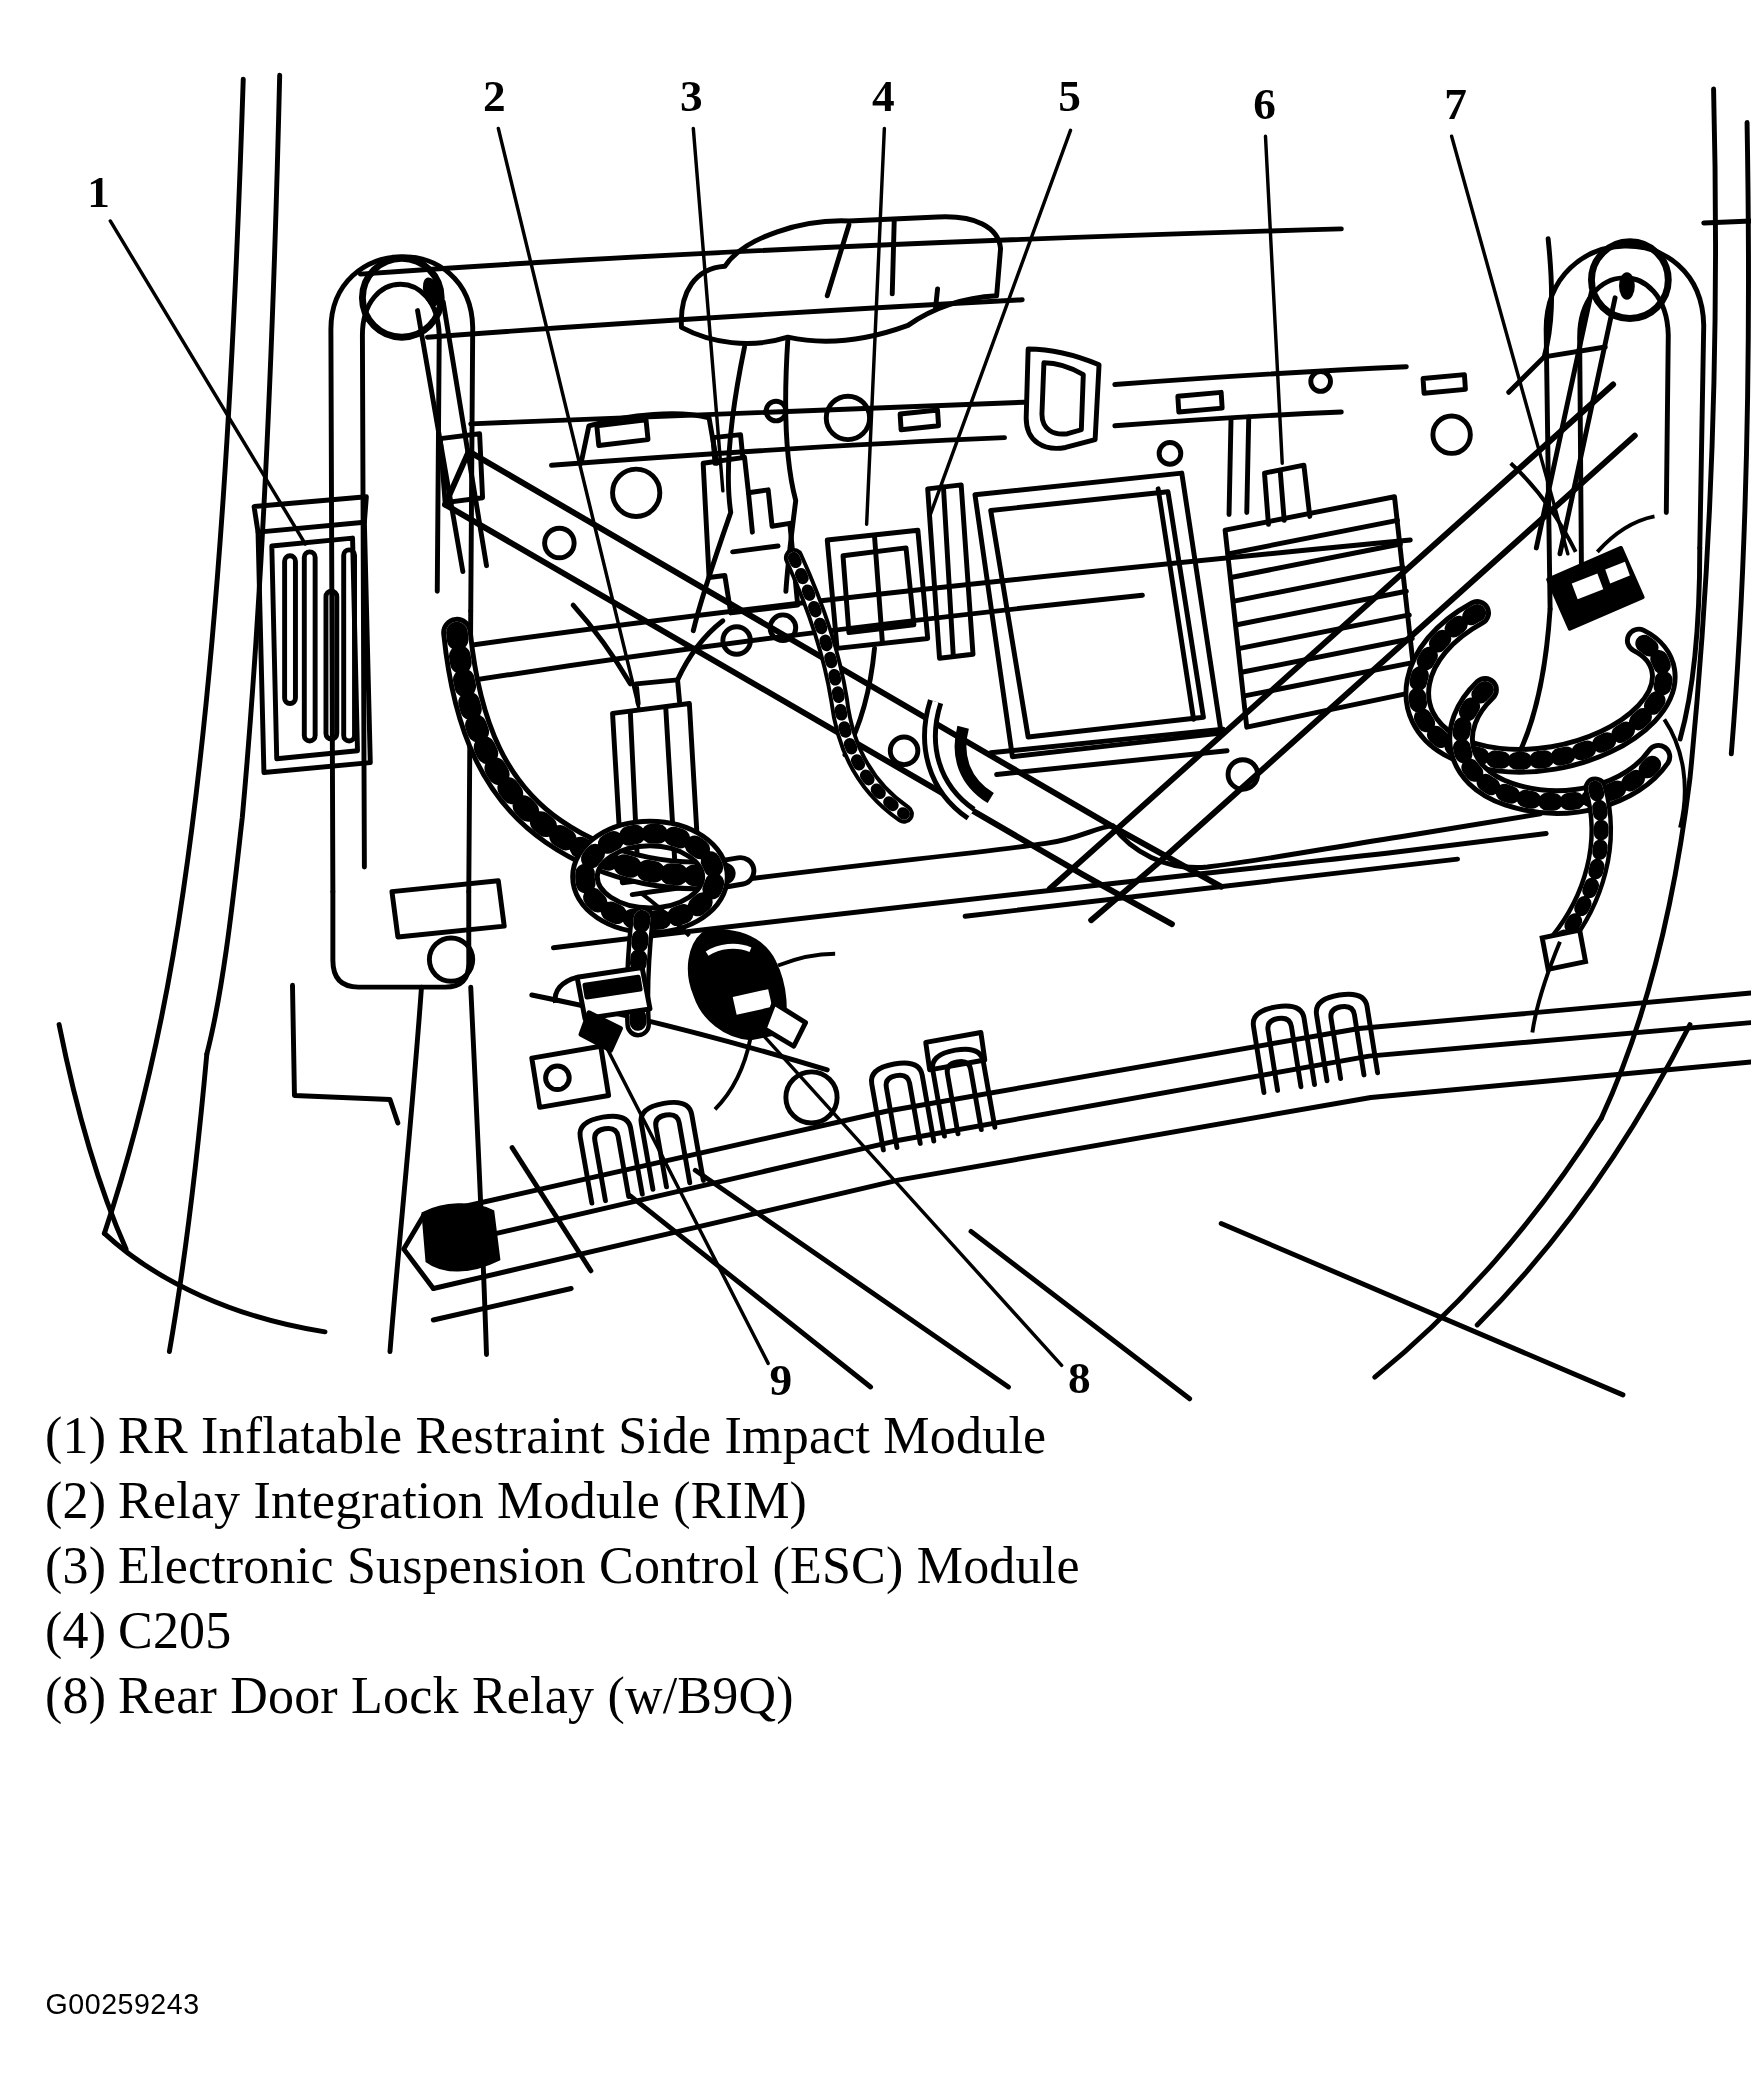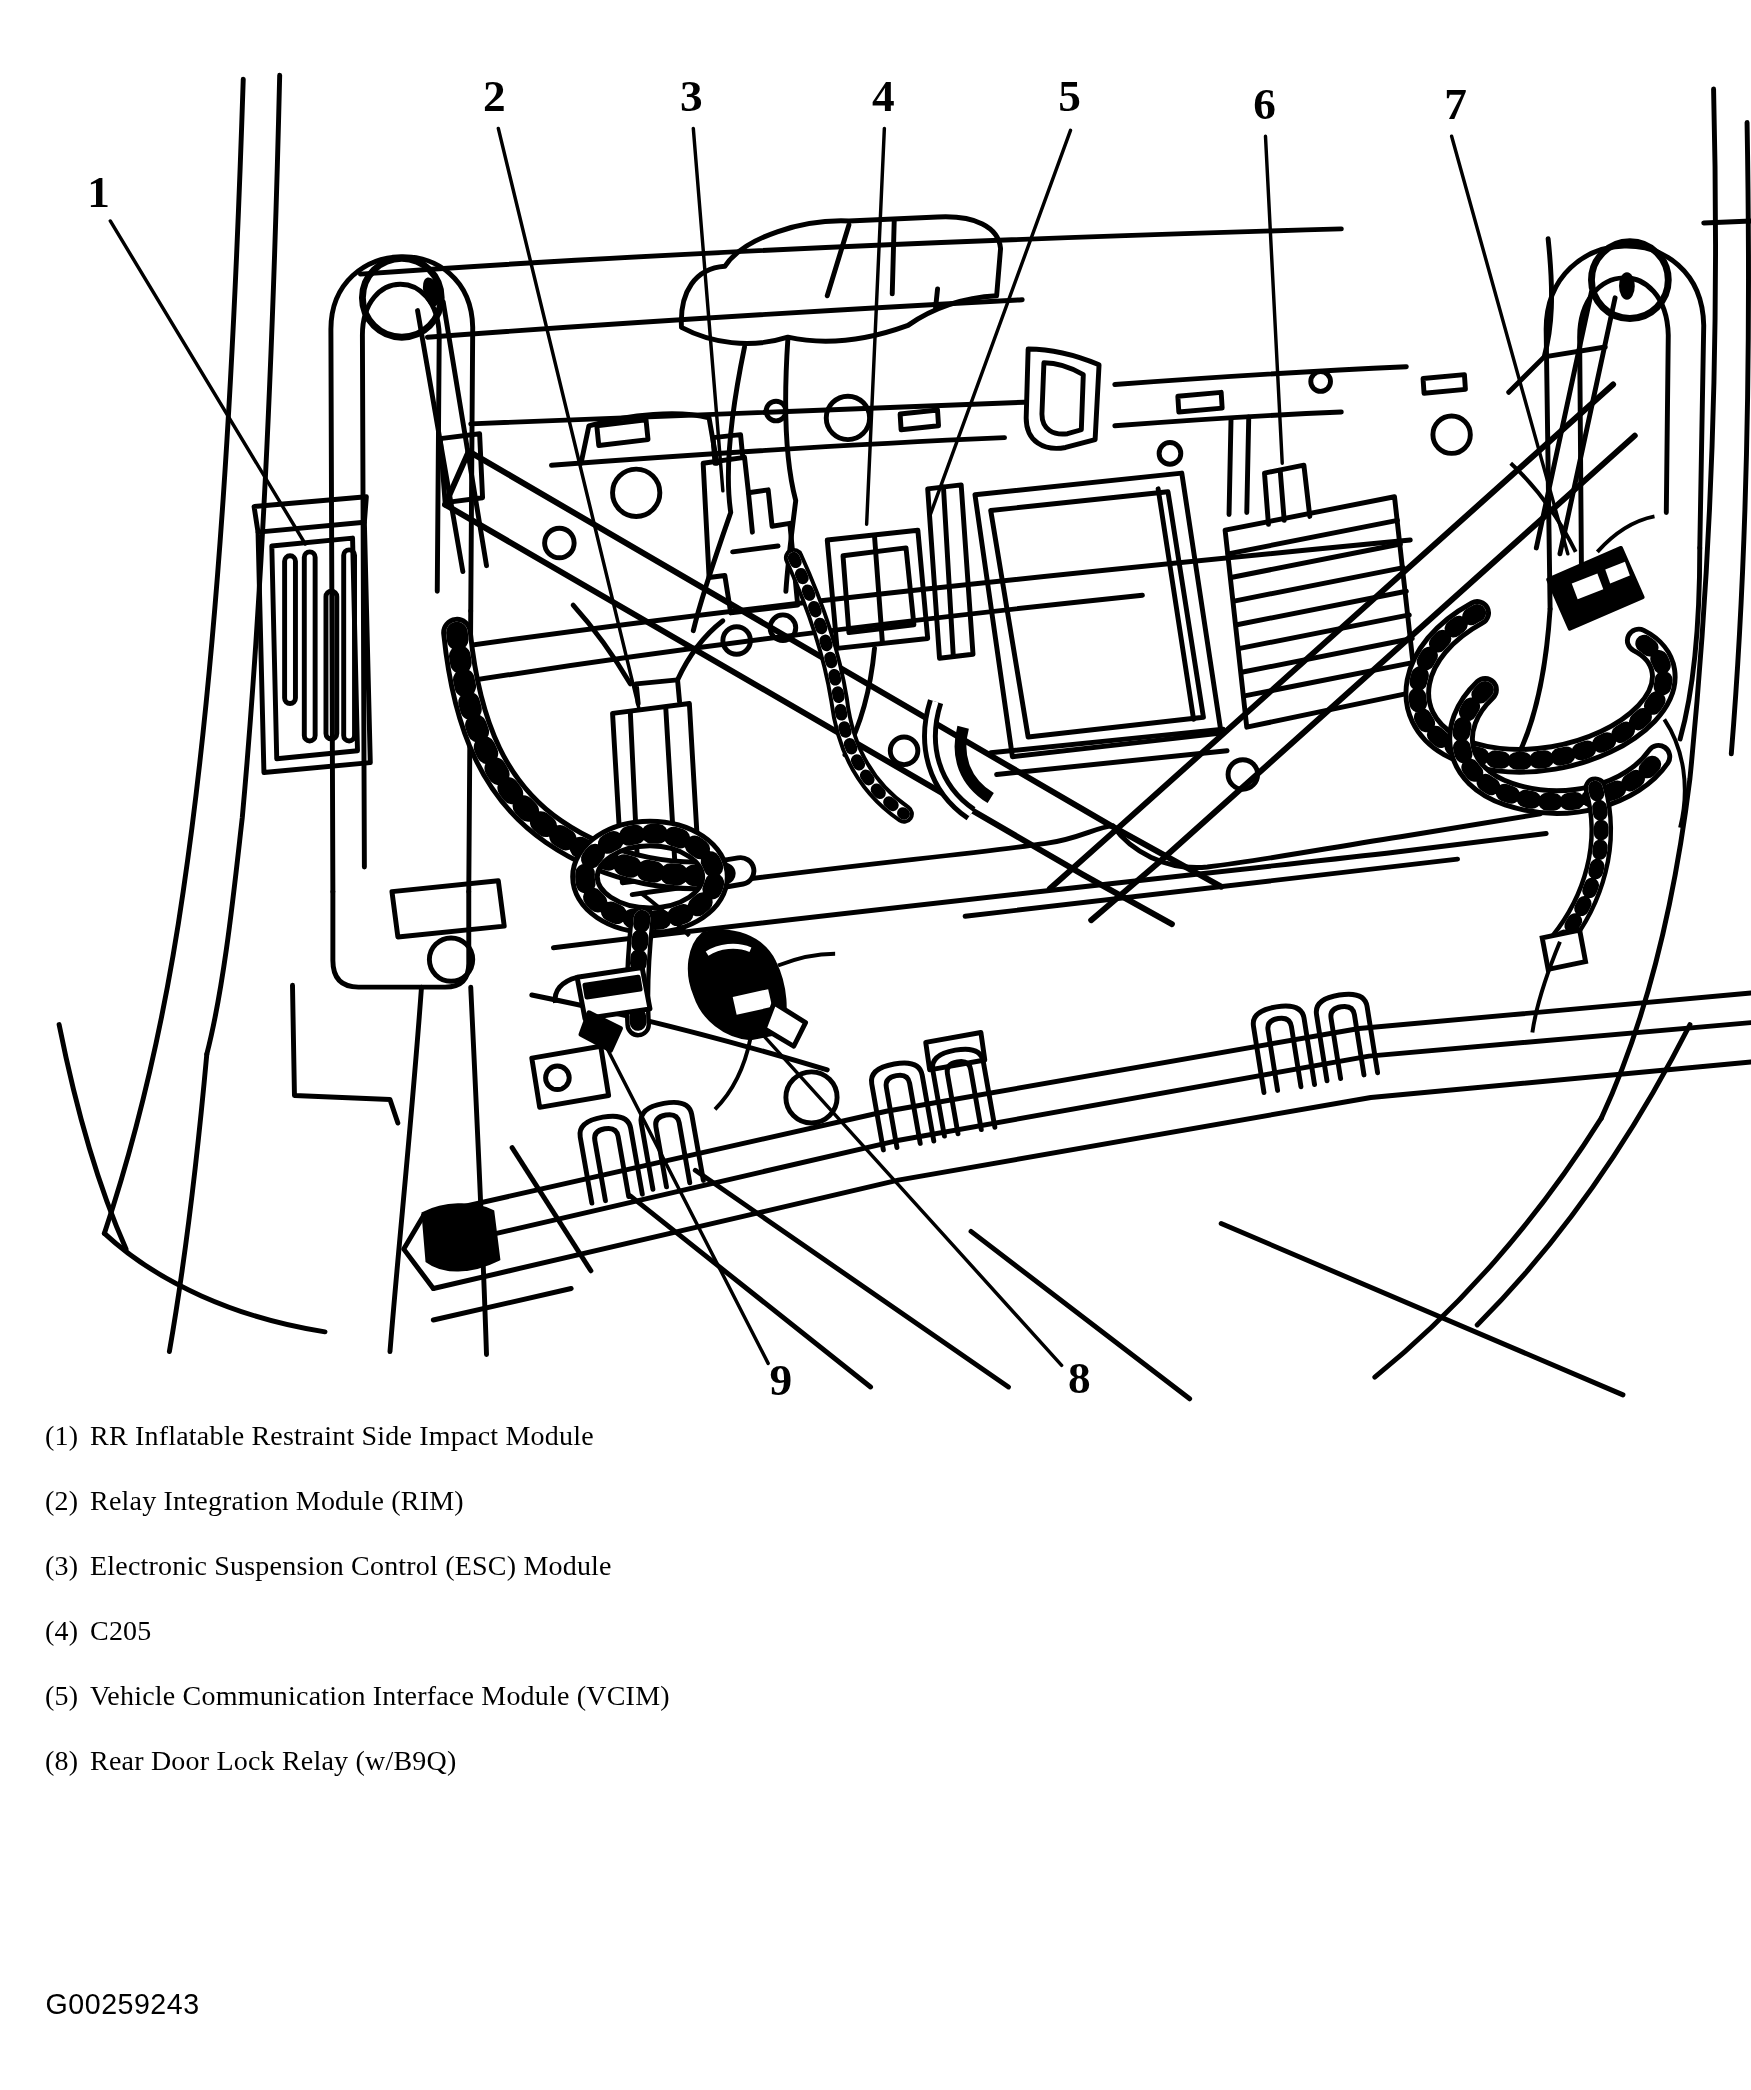--- a/index.html
+++ b/index.html
@@ -1,20 +1,20 @@
 <!DOCTYPE html>
 <html><head>
 <meta charset="utf-8">
 <style>
   html,body{margin:0;padding:0;background:#e8e8e8;}
   .page{position:relative;width:1751px;height:2090px;background:#ffffff;overflow:hidden;
         font-family:"Liberation Serif", serif; color:#000;}
   svg.diagram{position:absolute;left:0;top:0;}
   .legend{position:absolute;left:45px;top:1403px;}
-  .legend-row{height:65px;line-height:65px;font-size:28px;white-space:nowrap;
+  .legend-row{height:65px;line-height:65px;font-size:52px;white-space:nowrap;
               letter-spacing:0.2px;}
   .legend-row .num{margin-right:11.8px;}
   .figure-id{position:absolute;left:29.6px;top:1988px;font-family:"Liberation Sans",sans-serif;
              font-size:28.6px;letter-spacing:0.5px;margin-left:16px;}
   .callout-num{font-family:"Liberation Serif",serif;font-weight:700;font-size:46px;}
 </style>
 </head>
 <body>
 
 <div class="page">
@@ -320,19 +320,18 @@
     <text x="1096" y="1414">8</text>
     <text x="793" y="1416">9</text>
   </g>
 </svg>
 
   <div class="legend">
     <div class="legend-row"><span class="num">(1)</span><span>RR Inflatable Restraint Side Impact Module</span></div>
     <div class="legend-row"><span class="num">(2)</span><span>Relay Integration Module (RIM)</span></div>
     <div class="legend-row"><span class="num">(3)</span><span>Electronic Suspension Control (ESC) Module</span></div>
     <div class="legend-row"><span class="num">(4)</span><span>C205</span></div>
-    <div class="legend-row"><span class="num">(5)</span><span>Vehicle Communication Interface Module (VCIM)</span></div>
     <div class="legend-row"><span class="num">(8)</span><span>Rear Door Lock Relay (w/B9Q)</span></div>
   </div>
 
   <div class="figure-id">G00259243</div>
 </div>
 
 
 </body></html>

